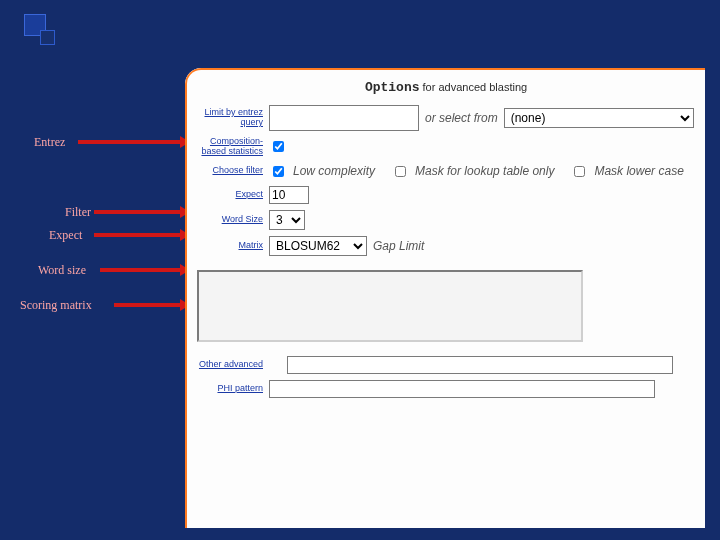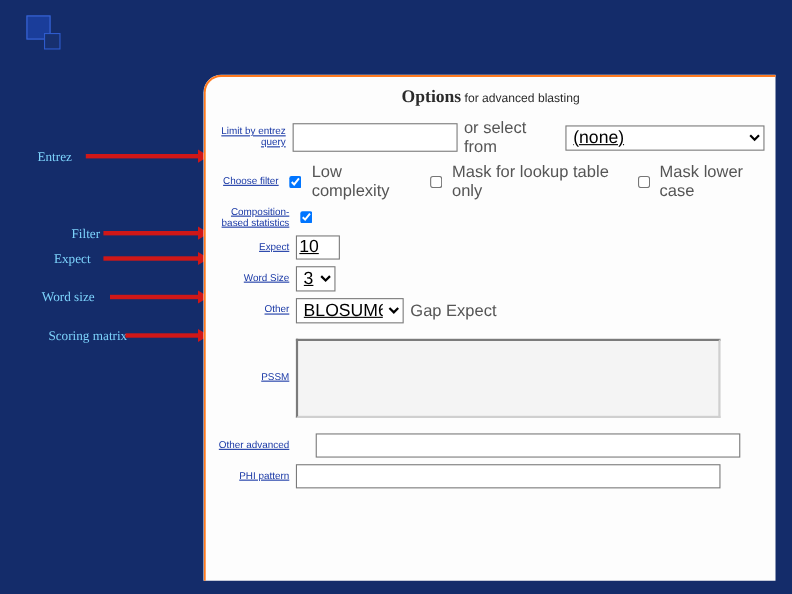--- a/index.html
+++ b/index.html
@@ -17,21 +17,21 @@
     position: absolute;
     top: 14px; left: 24px;
     width: 40px; height: 40px;
   }
   .sq { position:absolute; width:15px; height:15px; }
   .sq.big { background:#1a3d9a; border:1px solid #3a67d9; left:0; top:0; width:22px; height:22px;}
   .sq.small {background:#17306f; border:1px solid #2e5bcd; left:16px; top:16px;}
   
   .annot {
     position:absolute;
-    color: #7dd3fc;
+    color: #fca5a5;
     font-size: 12px;
     font-family: Georgia, "Times New Roman", serif;
     white-space: nowrap;
   }
   
   .arrow-r {
     position:absolute;
     height:4px;
     background:#d01717;
   }
@@ -78,69 +78,68 @@
     border:2px solid #ff7a1f;
     border-right:none;
     border-bottom:none;
     pointer-events:none;
   }
   .hdr {
     text-align:center;
     font-size:11px;
     margin:4px 0 10px 0;
   }
-  .hdr b { font-family: Liberation Serif, serif; font-size:16px; }
+  .hdr b { font-family: Liberation Mono, monospace; font-size:13px; }
   .row {
     display:flex;
     align-items:center;
     margin:6px 0;
     gap:6px;
   }
   .lab {
     width:66px;
     text-align:right;
     color:#1a39a6;
     text-decoration:underline;
     font-size:9px;
     line-height:1.1;
   }
   input[type=text], select, textarea {
-    font-size:16px;
+    font-size:12px;
     font-family:inherit;
     border:1px solid #7a7a7a;
     background:#fff;
     padding:1px 2px;
-    text-decoration:underline;
   }
   input[type=text].short{ width:40px;}
   select.tiny{ width:36px;}
   select.med{ width:100px;}
   textarea.big{
     width:386px; height:72px;
     resize:none;
     border:2px inset #cfcfcf;
     background:#f4f4f4;
   }
   .cb { width:11px; height:11px; }
   .spacer{ flex:0 0 4px;}
-  .muted{ color:#555; font-size:15px;}
+  .muted{ color:#555; font-size:12px;font-style:italic;}
 </style>
 </head>
 <body>
 
 <div class="deco-squares">
   <div class="sq big"></div>
   <div class="sq small"></div>
 </div>
 
 <div class="annot" style="left:34px; top:135px;">Entrez</div>
 <div class="annot" style="left:54px; top:205px;margin-left:11px;">Filter</div>
 <div class="annot" style="left:49px; top:228px;">Expect</div>
 <div class="annot" style="left:38px; top:263px;">Word size</div>
-<div class="annot" style="left:44px; top:298px;">Scoring matrix</div>
+<div class="annot" style="left:20px; top:298px;">Scoring matrix</div>
 
 <div class="arrow-r" style="left:78px; top:140px; width:103px;"></div>
 <div class="arrow-r" style="left:94px; top:210px; width:87px;"></div>
 <div class="arrow-r" style="left:94px; top:233px; width:87px;"></div>
 <div class="arrow-r" style="left:100px; top:268px; width:81px;"></div>
 <div class="arrow-r" style="left:114px; top:303px; width:67px;"></div>
 
 <div class="arrow-up" style="left:630px; top:155px; height:70px;"></div>
 
 <div class="panel">
@@ -149,61 +148,60 @@
     <b>Options</b><span> for advanced blasting</span>
   </div>
 
   <div class="row">
     <div class="lab">Limit by entrez query</div>
     <input type="text" style="width: 150px; height: 26px;" value="">
     <span class="muted">or select from</span>
     <select style="width:190px">
       <option>(none)</option>
     </select>
+  </div>
+
+  <div class="row">
+    <div class="lab">Composition-based statistics</div>
+    <input type="checkbox" class="cb" checked="" style="">
   </div>
 
   <div class="row">
     <div class="lab">Choose filter</div>
     <input type="checkbox" class="cb" checked="" style="">
     <span class="muted">Low complexity</span>
     <span class="spacer"></span>
     <input type="checkbox" class="cb" style="">
     <span class="muted">Mask for lookup table only</span>
     <span class="spacer"></span>
     <input type="checkbox" class="cb" style="">
     <span class="muted">Mask lower case</span>
   </div>
 
   <div class="row">
-    <div class="lab">Composition-based statistics</div>
-    <input type="checkbox" class="cb" checked="" style="">
-  </div>
-
-  <div class="row">
     <div class="lab">Expect</div>
     <input type="text" class="short" value="10" style="">
   </div>
 
   <div class="row">
     <div class="lab">Word Size</div>
     <select class="tiny">
       <option>3</option>
     </select>
   </div>
 
   <div class="row">
-    <div class="lab">Other</div>
+    <div class="lab">Matrix</div>
     <select class="med" style="width:98px">
       <option>BLOSUM62</option>
     </select>
-    <span class="muted">Gap Expect</span>
+    <span class="muted">Gap Limit</span>
   </div>
 
   <div class="row" style="align-items:flex-start; margin-top:14px;">
-    <div class="lab" style="padding-top:30px;">PSSM</div>
     <textarea class="big" style=""></textarea>
   </div>
 
   <div class="row" style="margin-top:14px;gap:24px;">
     <div class="lab">Other advanced</div>
     <input type="text" style="width: 386px;" value="">
   </div>
 
   <div class="row" style="">
     <div class="lab">PHI pattern</div>

